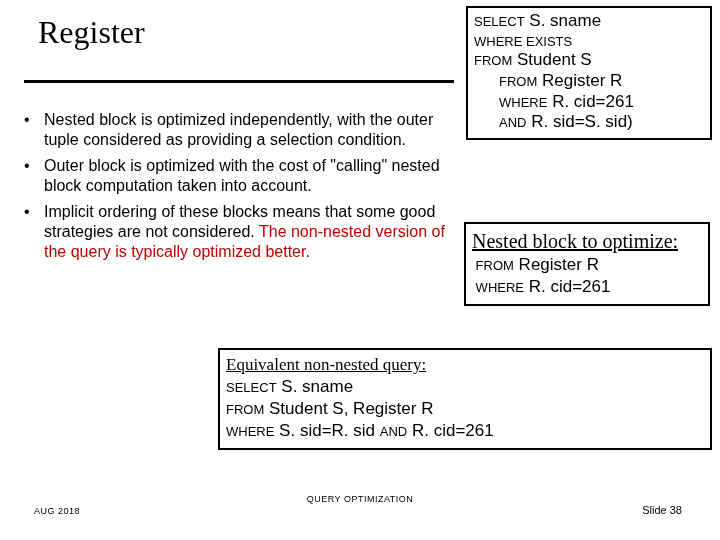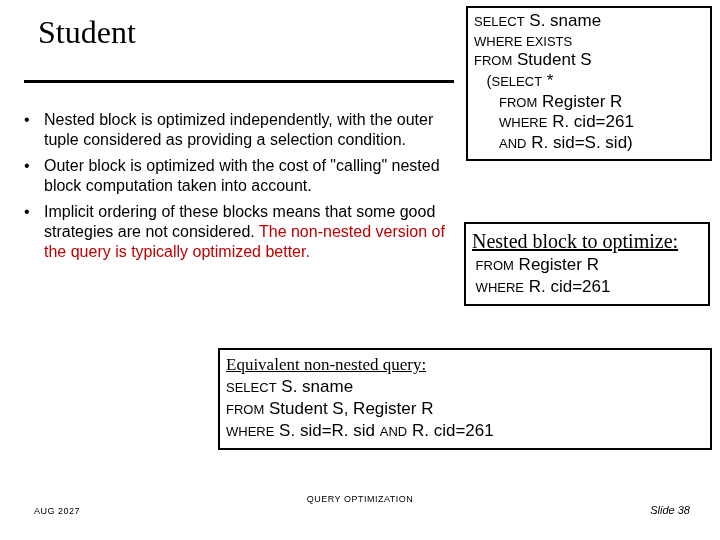--- a/index.html
+++ b/index.html
@@ -23,27 +23,27 @@
   .box2 .kw { font-size: 13px; }
   .box2 .big { font-size: 17px; }
   
   .box3 { position: absolute; left: 218px; top: 348px; width: 494px; border: 2px solid #000; padding: 4px 6px 6px 6px; font-size: 15px; line-height: 1.3; }
   .box3 .hdr { font-family: "Times New Roman", serif; text-decoration: underline; font-size: 17px; }
   .box3 .kw { font-size: 13px; }
   .box3 .big { font-size: 17px; }
   
   .footer-left { position: absolute; left: 34px; bottom: 24px; font-size: 9px; letter-spacing: 0.5px; }
   .footer-center { position: absolute; left: 0; right: 0; bottom: 36px; text-align: center; font-size: 9px; letter-spacing: 0.5px; }
-  .footer-right { position: absolute; right: 30px; bottom: 24px; font-size: 11px; font-style: italic; }
+  .footer-right { position: absolute; right: 38px; bottom: 24px; font-size: 11px; }
 </style>
 </head>
 <body>
 
 <div class="slide">
-  <div class="title">Student</div>
+  <div class="title">Register</div>
   <div class="title-rule"></div>
 
   <div class="bullets">
     <div class="item">
       <div class="dot">•</div>
       <div class="txt">Nested block is optimized independently, with the outer tuple considered as providing a selection condition.</div>
     </div>
     <div class="item">
       <div class="dot">•</div>
       <div class="txt">Outer block is optimized with the cost of "calling" nested block computation taken into account.</div>
@@ -51,35 +51,34 @@
     <div class="item">
       <div class="dot">•</div>
       <div class="txt"><span>Implicit ordering of these blocks means that some good strategies are not considered.  </span><span class="red">The non-nested version of the query is typically optimized better.</span></div>
     </div>
   </div>
 
   <div class="box1">
     <div><span class="kw">SELECT</span><span class="big">  S. sname</span></div>
     <div><span class="kw">WHERE EXISTS</span></div>
     <div><span class="kw">FROM</span><span class="big">  Student S</span></div>
-    <div><span style="white-space:pre">   (</span><span class="kw">SELECT</span><span class="big">  *</span></div>
     <div><span style="white-space:pre">      </span><span class="kw">FROM</span><span class="big">  Register R</span></div>
     <div><span style="white-space:pre">      </span><span class="kw">WHERE</span><span class="big">  R. cid=261</span></div>
     <div><span style="white-space:pre">      </span><span class="kw">AND</span><span class="big">  R. sid=S. sid)</span></div>
   </div>
 
   <div class="box2">
     <div class="hdr">Nested block to optimize:</div>
     <div><span class="kw" style="white-space:pre"> FROM</span><span class="big">  Register R</span></div>
     <div><span class="kw" style="white-space:pre"> WHERE</span><span class="big">  R. cid=261</span></div>
   </div>
 
   <div class="box3">
     <div class="hdr">Equivalent non-nested query:</div>
     <div><span class="kw">SELECT</span><span class="big">  S. sname</span></div>
     <div><span class="kw">FROM</span><span class="big"> Student S, Register R</span></div>
     <div><span class="kw">WHERE</span><span class="big">  S. sid=R. sid </span><span class="kw">AND</span><span class="big"> R. cid=261</span></div>
   </div>
 
-  <div class="footer-left">AUG  2027</div>
+  <div class="footer-left">AUG  2018</div>
   <div class="footer-center">QUERY  OPTIMIZATION</div>
   <div class="footer-right">Slide 38</div>
 </div>
 
 </body></html>

